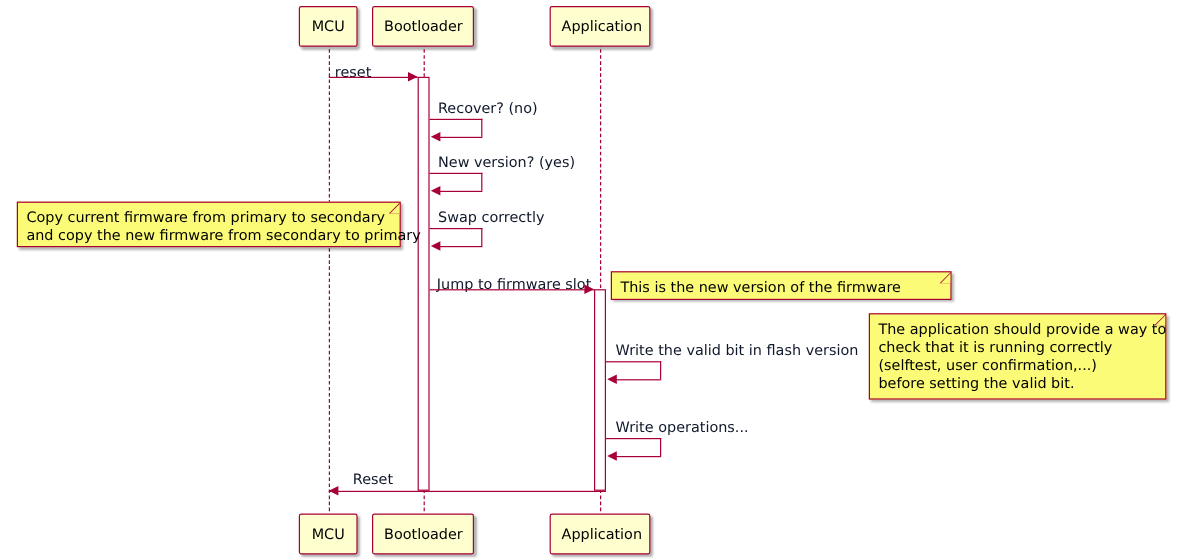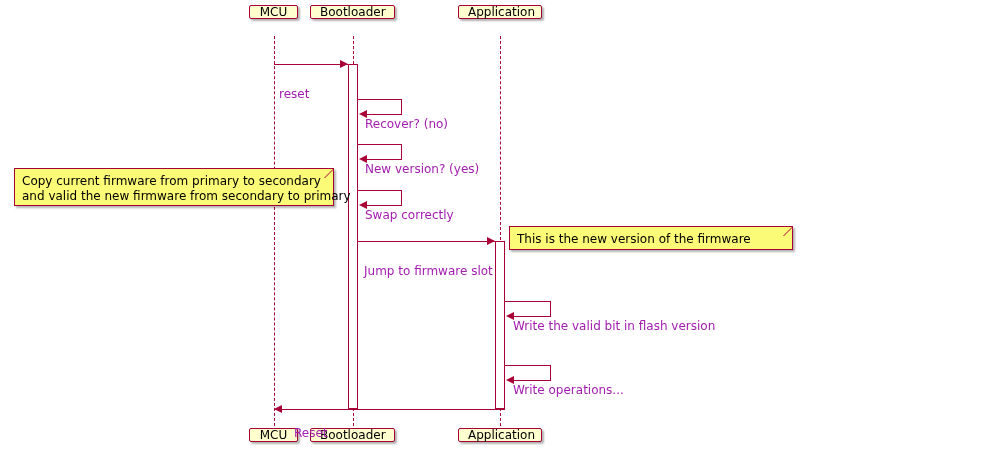--- a/index.html
+++ b/index.html
@@ -25,43 +25,42 @@
   .participant {
     position: absolute;
     background: #FEFECE;
     border: 1px solid #A80036;
     border-radius: 2px;
     box-shadow: 2px 2px 2px rgba(0,0,0,0.30);
     font-size: 12px;
     color: #000000;
     text-align: center;
     line-height: 1;
-    padding: 0 9px;
+    padding: 10px 9px;
     box-sizing: border-box;
     white-space: nowrap;
   }
   .lifeline {
     position: absolute;
     width: 0;
     border-left: 1px dashed #A80036;
   }
   .activation {
     position: absolute;
     background: #FFFFFF;
     border: 1px solid #A80036;
     width: 10px;
     box-sizing: border-box;
   }
   .msg-label {
     position: absolute;
     font-size: 12px;
-    color: #a21caf;
+    color: #0f172a;
     white-space: nowrap;
     line-height: 1;
-    margin-top: 34px;
   }
   .arrow-line {
     position: absolute;
     height: 0;
     border-top: 1px solid #A80036;
   }
   .arrow-vert {
     position: absolute;
     width: 0;
     border-left: 1px solid #A80036;
@@ -180,16 +179,20 @@
   <div class="arrow-line" style="left:505px; top:365px; width:46px;"></div>
   <div class="arrow-vert" style="left:550px; top:365px; height:15px;"></div>
   <div class="arrow-line" style="left:513px; top:380px; width:38px;"></div>
   <div class="arrow-head-left" style="left:506px; top:376px;"></div>
 
   <div class="msg-label" style="left:294px; top:393px;">Reset</div>
   <div class="arrow-line" style="left:274px; top:409px; width:231px;"></div>
   <div class="arrow-head-left" style="left:274px; top:405px;"></div>
 
   <div class="note" style="left:14px; top:168px; width:320px; height:38px;">Copy current firmware from primary to secondary
-and valid the new firmware from secondary to primary</div>
+and copy the new firmware from secondary to primary</div>
   <div class="note" style="left:509px; top:226px; width:284px; height:24px;">This is the new version of the firmware</div>
+  <div class="note" style="left:724px; top:261px; width:248px; height:72px;">The application should provide a way to
+check that it is running correctly
+(selftest, user confirmation,...)
+before setting the valid bit.</div>
 
 </div>
 
 </body></html>

